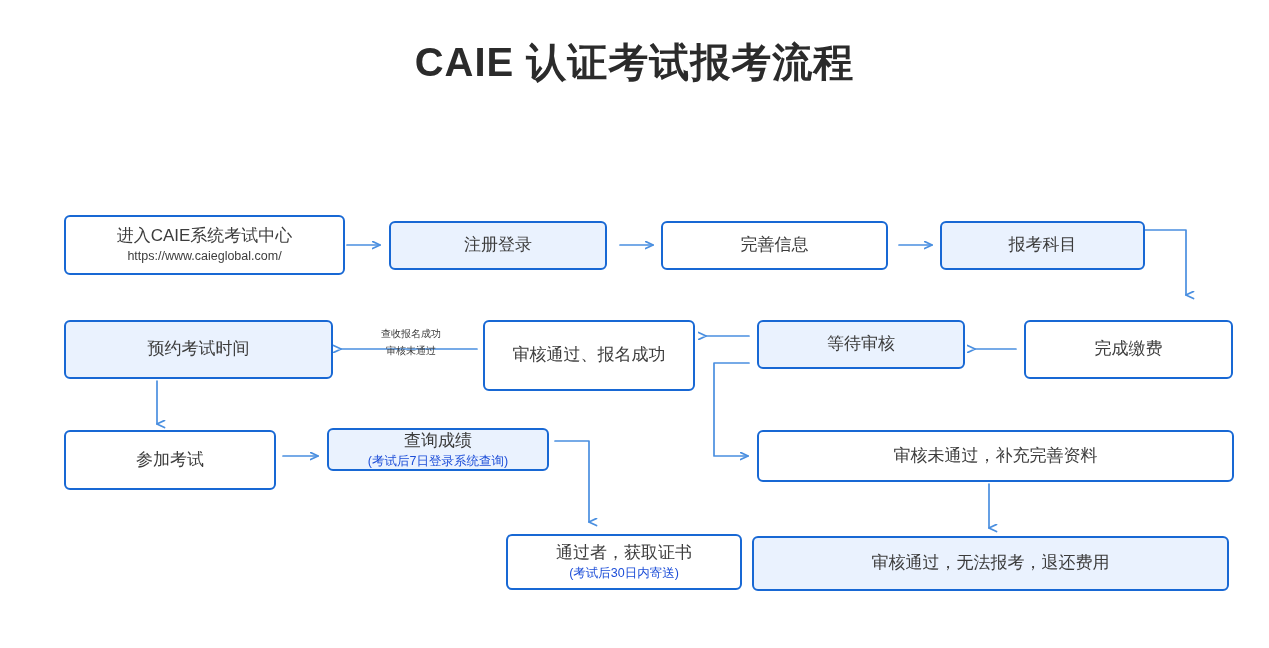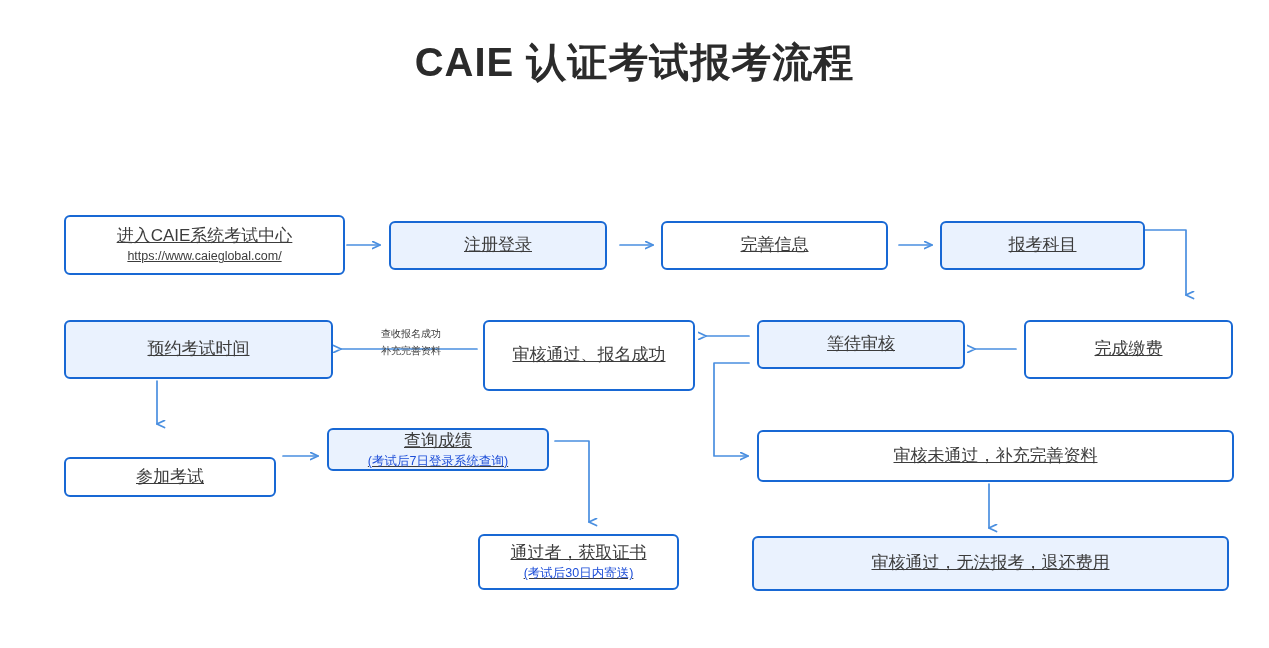--- a/index.html
+++ b/index.html
@@ -44,21 +44,20 @@
     box-sizing: border-box;
     border: 2px solid #1868d4;
     border-radius: 6px;
     display: flex;
     flex-direction: column;
     align-items: center;
     justify-content: center;
     text-align: right;
     color: #3c3c3c;
     background: #ffffff;
-    text-decoration: underline;
   }
   .node.filled {
     background: #eaf2fe;
   }
   .node .main {
     font-size: 17px;
     line-height: 1.3;
     white-space: nowrap;
   }
   .node .sub {
@@ -158,37 +157,37 @@
   <div class="node filled" style="left:757px; top:320px; width:208px; height:49px;">
     <div class="main">等待审核</div>
   </div>
 
   <div class="node" style="left:1024px; top:320px; width:209px; height:59px;">
     <div class="main">完成缴费</div>
   </div>
 
   <div class="edge-label" style="left:357px; top:327px; width:108px;">
     <div>查收报名成功</div>
-    <div style="margin-top:3px;">补充完善资料</div>
+    <div style="margin-top:3px;">审核未通过</div>
   </div>
 
-  <div class="node" style="left:64px; top:430px; width:212px; height:40px;margin-top:27px;">
+  <div class="node" style="left:64px; top:430px; width:212px; height:60px;">
     <div class="main">参加考试</div>
   </div>
 
   <div class="node filled" style="left:327px; top:428px; width:222px; height:43px;">
     <div class="main">查询成绩</div>
     <div class="sub">(考试后7日登录系统查询)</div>
   </div>
 
   <div class="node" style="left:757px; top:430px; width:477px; height:52px;">
     <div class="main">审核未通过，补充完善资料</div>
   </div>
 
-  <div class="node" style="left:478px; top:534px; width:201px; height:56px;">
+  <div class="node" style="left:506px; top:534px; width:236px; height:56px;">
     <div class="main">通过者，获取证书</div>
     <div class="sub">(考试后30日内寄送)</div>
   </div>
 
   <div class="node filled" style="left:752px; top:536px; width:477px; height:55px;">
     <div class="main">审核通过，无法报考，退还费用</div>
   </div>
 
 </div>
 

